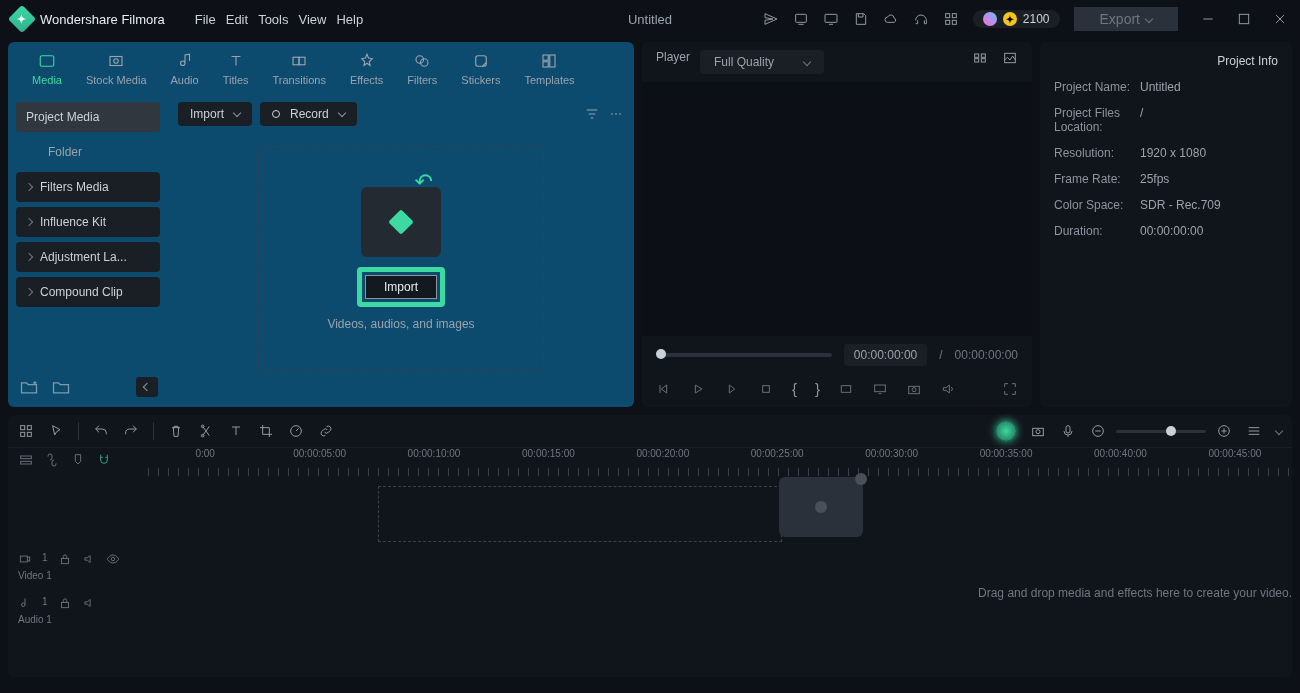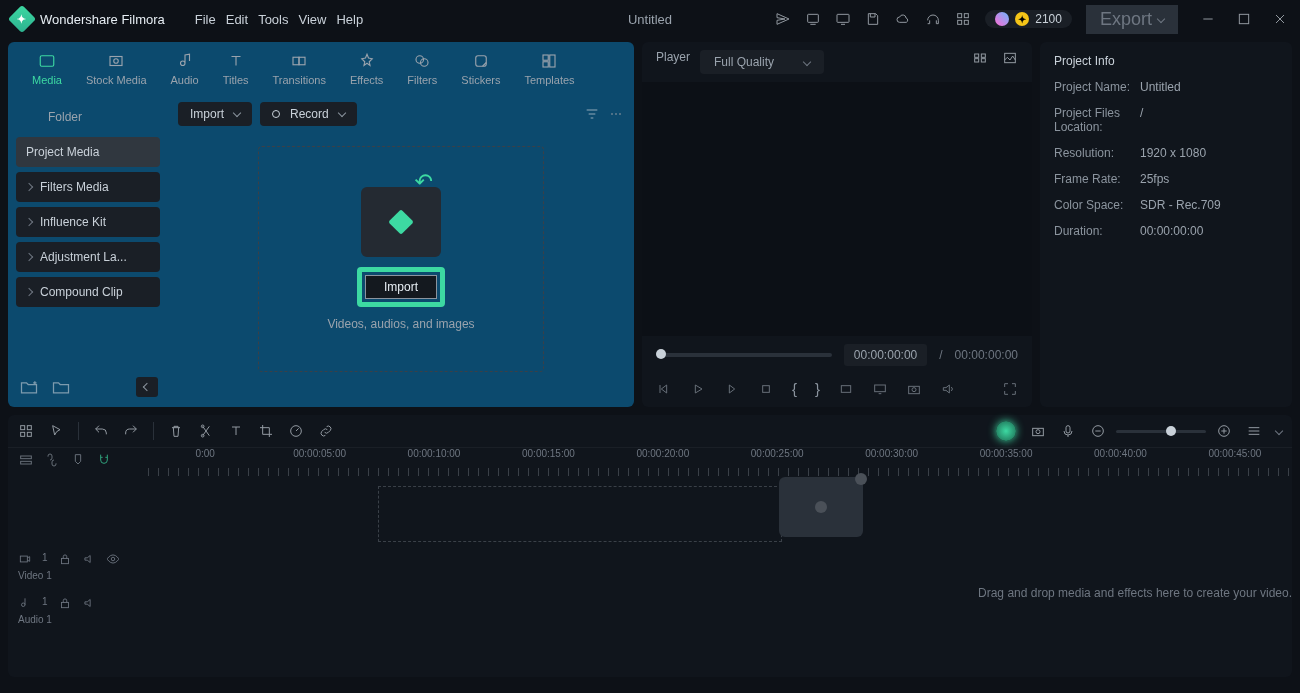--- a/index.html
+++ b/index.html
@@ -10,21 +10,21 @@
 .logo span { transform: rotate(-45deg); font-size: 11px; }
 .app-name { font-size: 13px; color: #e6edf3; margin-right: 30px; }
 .menu { display: flex; gap: 10px; }
 .menu-item { color: #c9d1d9; cursor: pointer; font-size: 13px; }
 .doc-name { position: absolute; left: 50%; transform: translateX(-50%); color: #9aa3ad; font-size: 13px; }
 .titlebar-right { margin-left: auto; display: flex; align-items: center; gap: 14px; }
 .tb-icon { width: 16px; height: 16px; opacity: .7; cursor: pointer; }
 .coin-badge { display: flex; align-items: center; gap: 6px; background: #1a1f26; border-radius: 12px; padding: 2px 10px; }
 .coin-badge .grad { width: 14px; height: 14px; border-radius: 50%; background: linear-gradient(45deg,#ff6bd5,#6bb7ff); }
 .coin-badge .plus { width: 14px; height: 14px; border-radius: 50%; background: #f5c518; display:flex;align-items:center;justify-content:center;color:#000;font-weight:bold;font-size:10px; }
-.export-btn { background: #2a313a; color: #6e7681; border-radius: 0; padding: 4px 14px; display: flex; align-items: center; gap: 6px; font-size: 18px; }
+.export-btn { background: #2a313a; color: #6e7681; border-radius: 0; padding: 4px 26px; display: flex; align-items: center; gap: 6px; font-size: 14px; }
 .win-ctrl { display: flex; gap: 20px; margin-left: 8px; }
 
 .main { display: flex; height: 373px; gap: 8px; padding: 4px 8px; }
 .left-pane { width: 626px; background: #0c4a6e; border-radius: 6px; display: flex; flex-direction: column; }
 .tabstrip { display: flex; gap: 0; padding: 6px 12px; }
 .tab { display: flex; flex-direction: column; align-items: center; gap: 4px; padding: 4px 12px; cursor: pointer; color: #9aa3ad; font-size: 11px; }
 .tab.active { color: #3dd9a2; }
 .tab-icon { width: 22px; height: 18px; }
 
 .left-body { flex: 1; display: flex; }
@@ -58,21 +58,21 @@
 .player-bar .right { margin-left: auto; display:flex; gap:14px; }
 .preview { flex: 1; background: #0c1016; }
 .scrubber { padding: 8px 14px; display:flex; align-items:center; gap: 12px; }
 .scrub-track { flex: 1; height: 4px; background: #2a313a; border-radius: 2px; position: relative; }
 .scrub-thumb { position: absolute; left: 0; top: -4px; width: 10px; height: 10px; background: #c9d1d9; border-radius: 50%; }
 .tc-box { background: #1a1f26; padding: 4px 10px; border-radius: 3px; color:#9aa3ad; font-size: 12px; }
 .player-controls { display:flex; align-items:center; padding: 6px 14px 10px; gap: 18px; color:#8b949e; }
 .pc-icon { cursor: pointer; }
 
 .info-pane { width: 252px; background: #10151c; border-radius: 6px; padding: 12px 14px; }
-.info-title { color: #c9d1d9; font-size: 12px; margin-bottom: 12px; }
+.info-title { color: #c9d1d9; font-size: 12px; margin-bottom: 12px; text-align: right; }
 .info-row { display: flex; margin-bottom: 12px; font-size: 12px; }
 .info-label { width: 86px; color: #8b949e; }
 .info-val { color: #9aa3ad; }
 
 .timeline-wrap { margin: 4px 8px; background: #10151c; border-radius: 6px; height: 262px; display: flex; flex-direction: column; }
 .tl-toolbar { display: flex; align-items: center; padding: 6px 10px; gap: 14px; border-bottom: 1px solid #1a1f26; }
 .tl-divider { width: 1px; height: 18px; background: #2a313a; }
 .tl-glow { width: 20px; height: 20px; border-radius: 50%; background: radial-gradient(#3dd9a2,#1a634c); box-shadow: 0 0 8px #3dd9a2; }
 .zoom { display:flex; align-items:center; gap: 10px; }
 .zoom-track { width: 90px; height: 3px; background: #2a313a; border-radius: 2px; position: relative; }
@@ -224,25 +224,25 @@
           <svg class="tab-icon" viewBox="0 0 24 24">
             <rect class="ico" x="4" y="4" width="7" height="7"></rect>
             <rect class="ico" x="13" y="4" width="7" height="16"></rect>
             <rect class="ico" x="4" y="13" width="7" height="7"></rect>
           </svg>
           <span>Templates</span>
         </div>
     </div>
     <div class="left-body">
       <div class="sidebar">
+        <div class="side-item selected">
+            <span>Project Media</span>
+          </div>
         <div class="side-item folder">
             <span>Folder</span>
-          </div>
-        <div class="side-item selected">
-            <span>Project Media</span>
           </div>
         <div class="side-item">
             <div class="caret"></div>
             <span>Filters Media</span>
           </div>
         <div class="side-item">
             <div class="caret"></div>
             <span>Influence Kit</span>
           </div>
         <div class="side-item">

